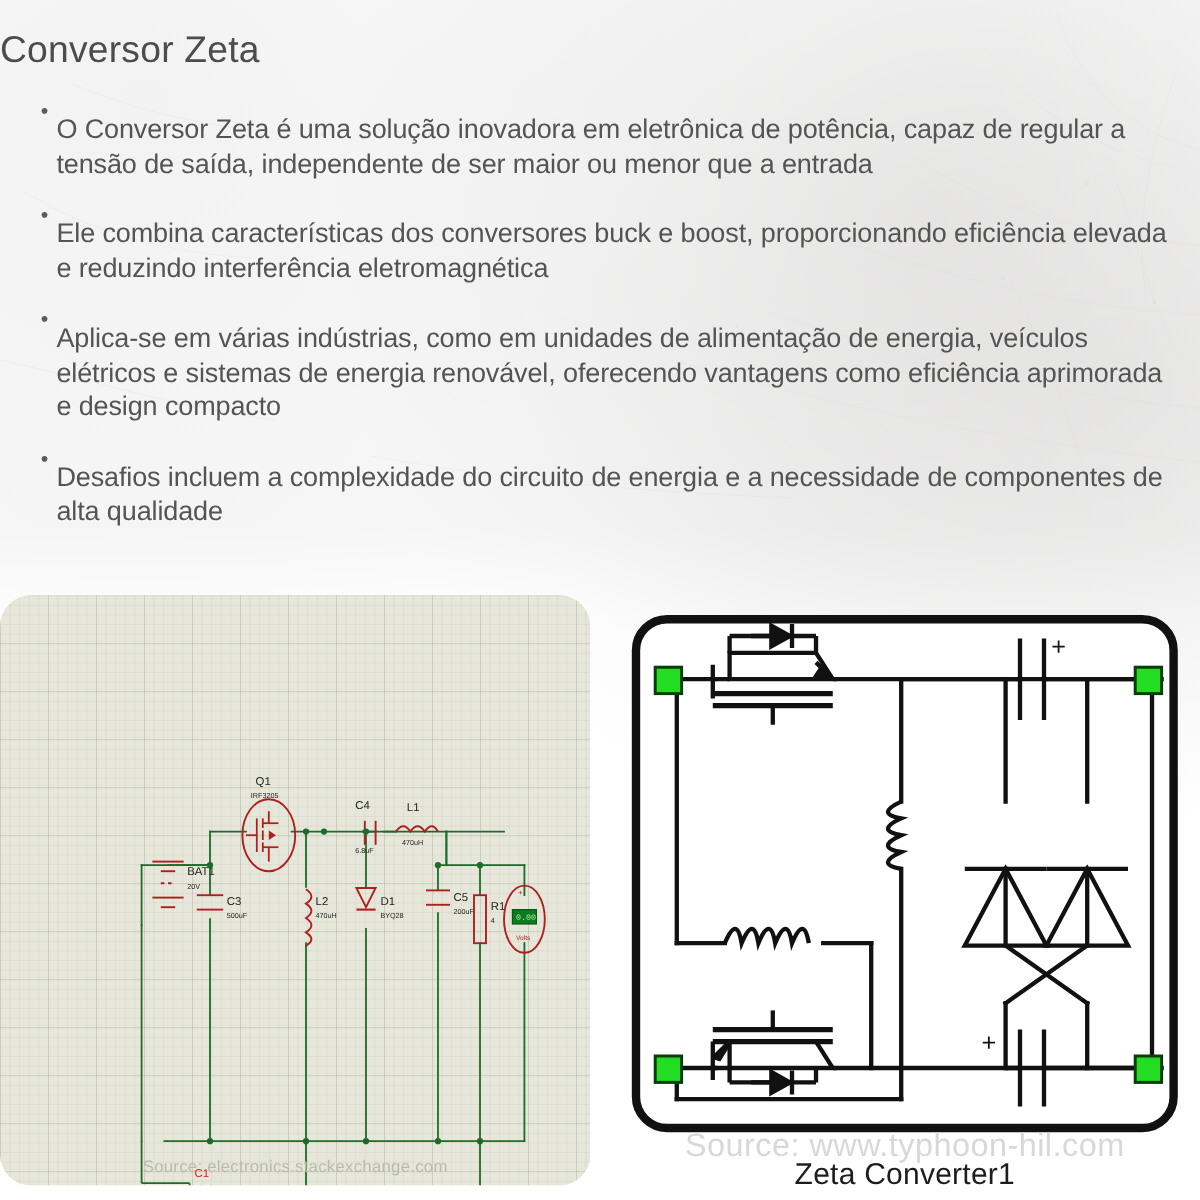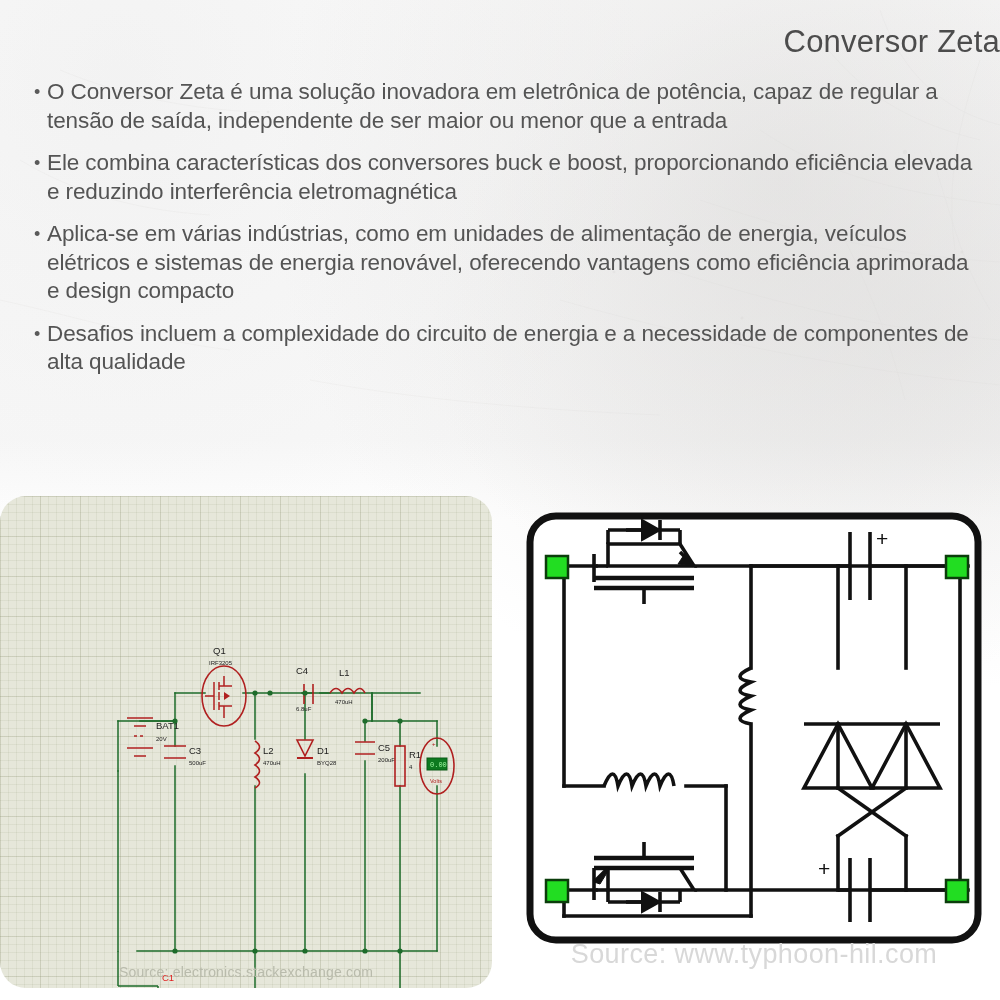--- a/index.html
+++ b/index.html
@@ -20,21 +20,21 @@
   }
   
   #texture {
     position: absolute; inset: 0; pointer-events: none;
     opacity: .5;
   }
 
   
   .title {
     position: absolute; top: 24px; left: 0; width: 1000px;
-    text-align: right;
+    text-align: left;
     font-size: 31px; font-weight: 400; letter-spacing: .2px;
     color: #4c4c4c;
   }
 
   
   .bullets {
     position: absolute; top: 78px; left: 34px; width: 944px;
   }
   .bullet {
     display: flex; align-items: flex-start;
@@ -45,20 +45,21 @@
     width: 13px; line-height: 28px;
     font-size: 18px; color: #5a5a5a;
     text-align: left;
   }
   .bullet .btext {
     flex: 1 1 auto;
     font-size: 22.5px;
     line-height: 28.5px;
     color: #545454;
     letter-spacing: -0.1px;
+    margin-top: 16px;
   }
 
   
   .figures {
     position: absolute; top: 496px; left: 0; width: 1000px; height: 504px;
   }
 
   
   .fig-left {
     position: absolute; left: 0; top: 0;
@@ -551,16 +552,17 @@
 
         <g>
           <rect x="38" y="60" width="22" height="22" fill="#22dd22" stroke="#0b3d0b" stroke-width="2.5"></rect>
           <rect x="438" y="60" width="22" height="22" fill="#22dd22" stroke="#0b3d0b" stroke-width="2.5"></rect>
           <rect x="38" y="384" width="22" height="22" fill="#22dd22" stroke="#0b3d0b" stroke-width="2.5"></rect>
           <rect x="438" y="384" width="22" height="22" fill="#22dd22" stroke="#0b3d0b" stroke-width="2.5"></rect>
         </g>
       </svg>
 
       <div class="src-right">Source: www.typhoon-hil.com</div>
+      <div class="cap-right">Zeta Converter1</div>
     </div>
 
   </div>
 </div>
 
 </body></html>

